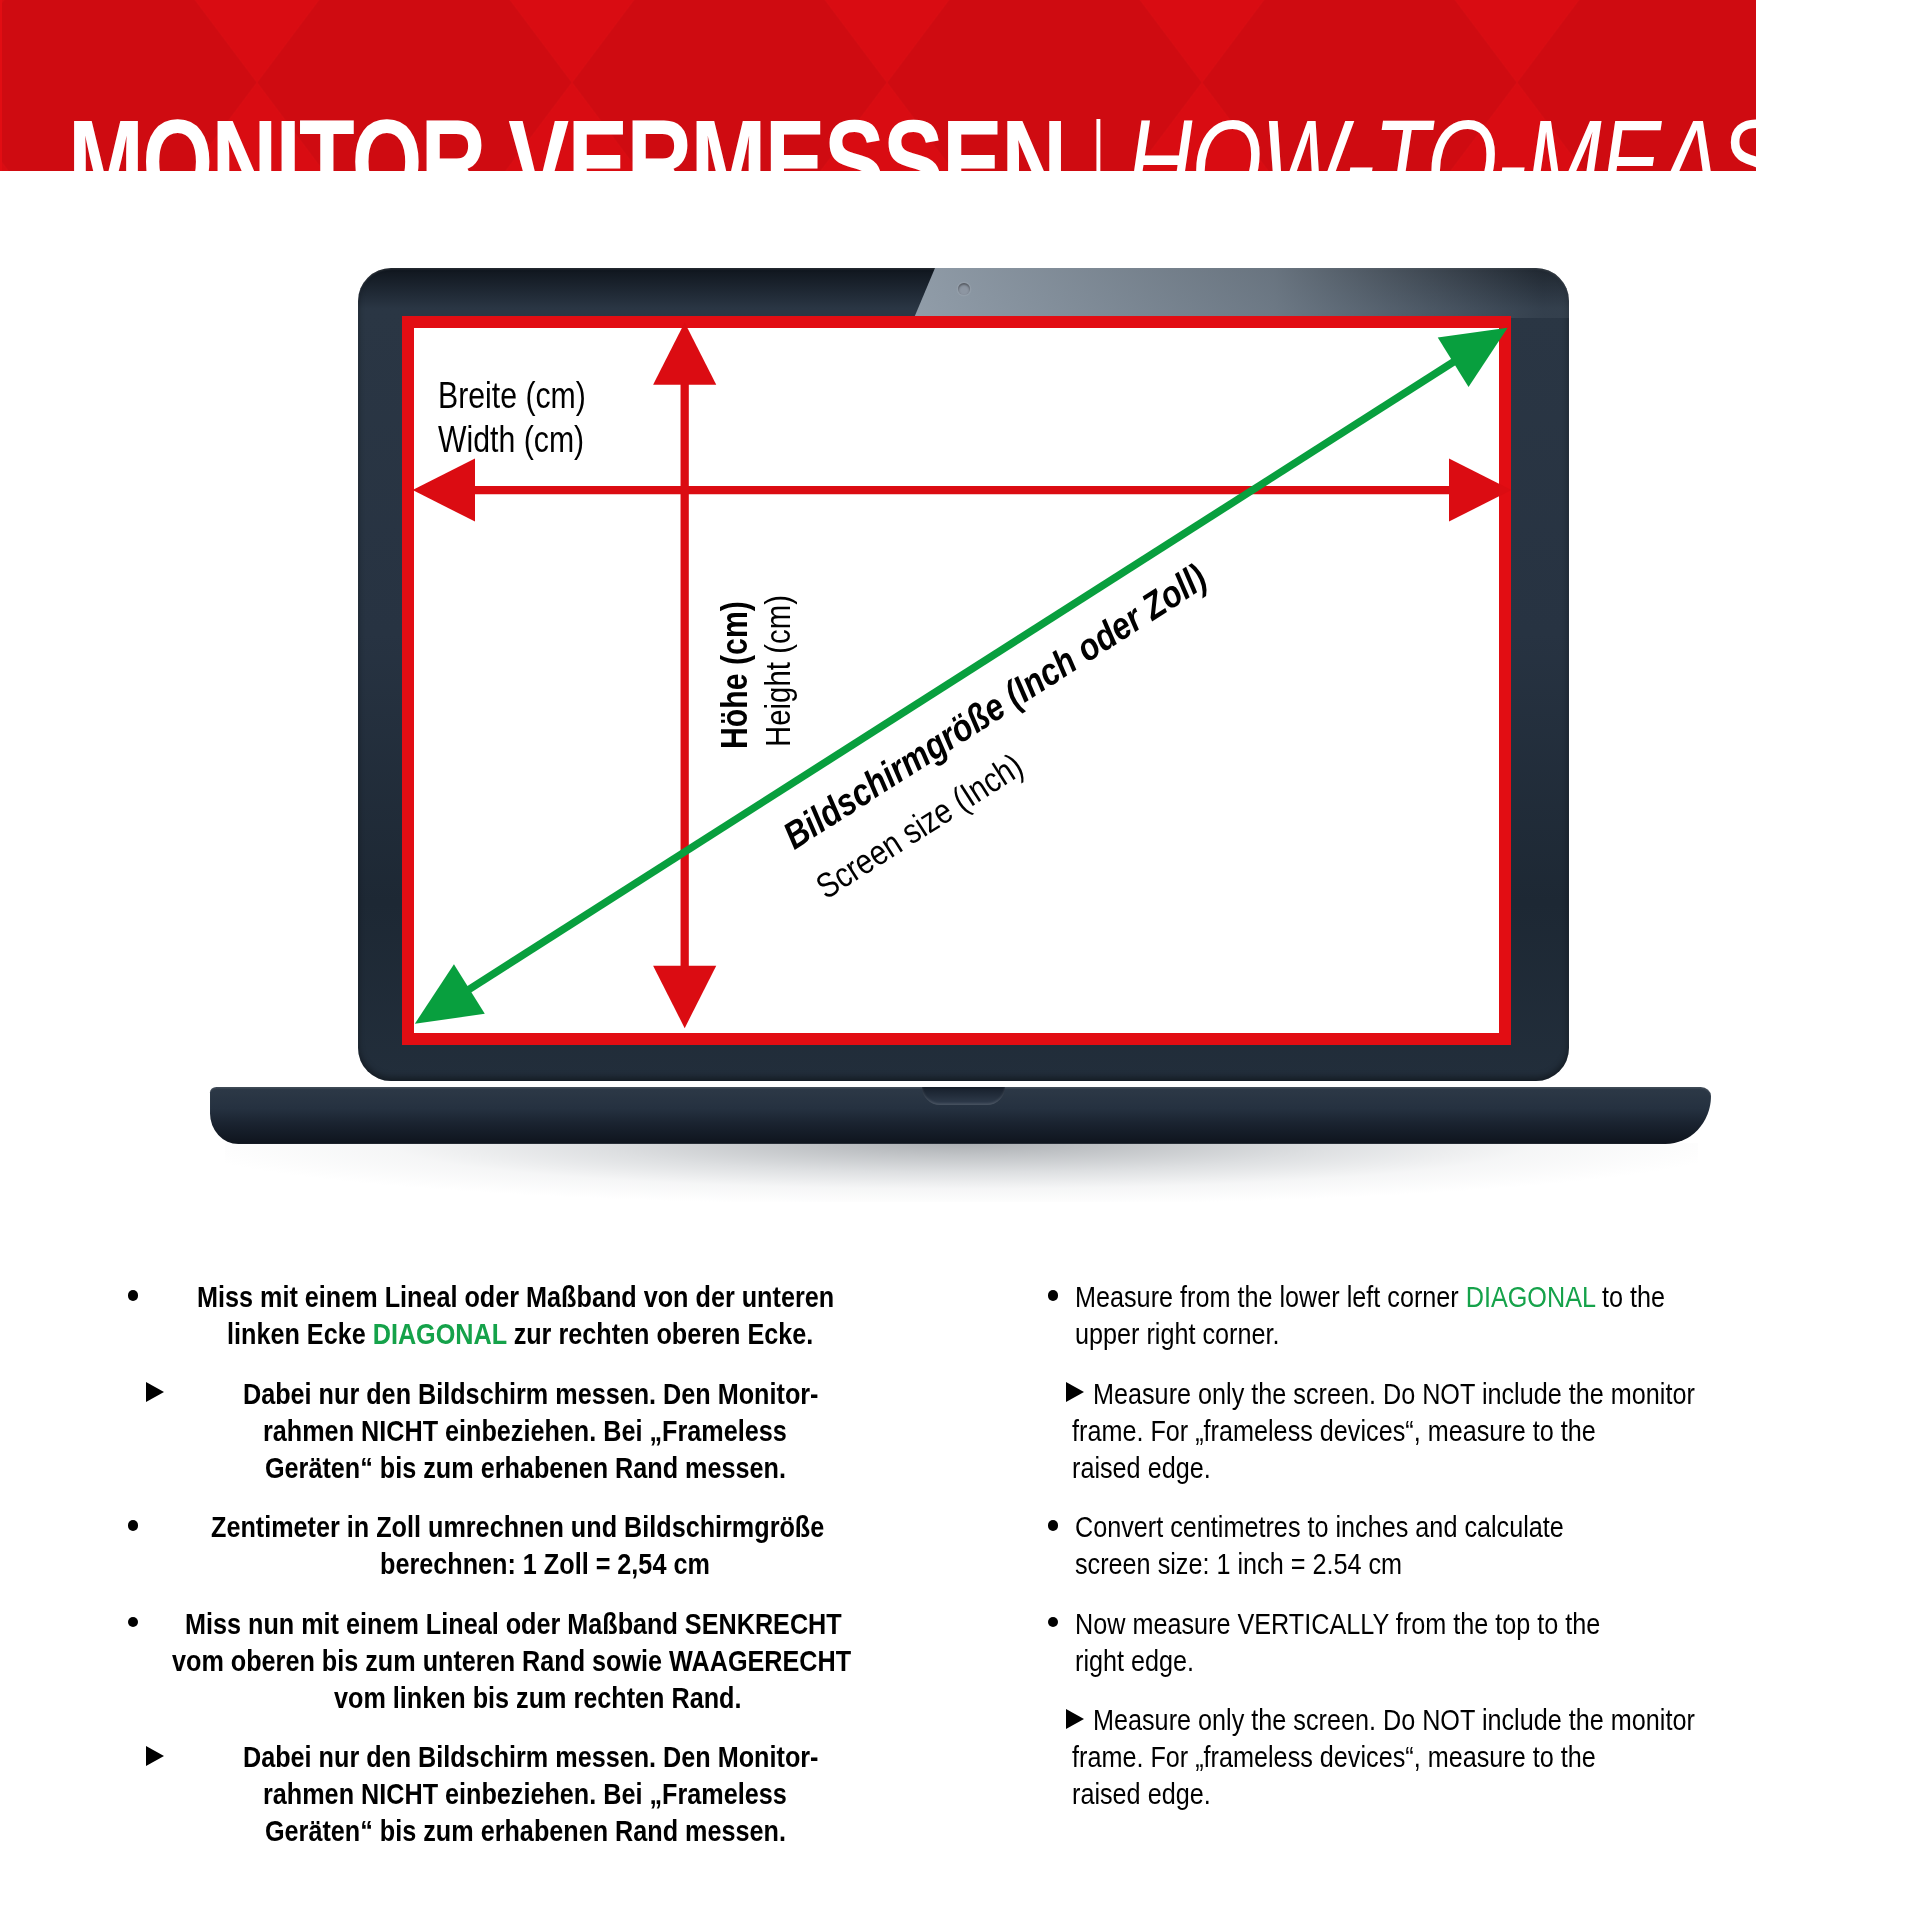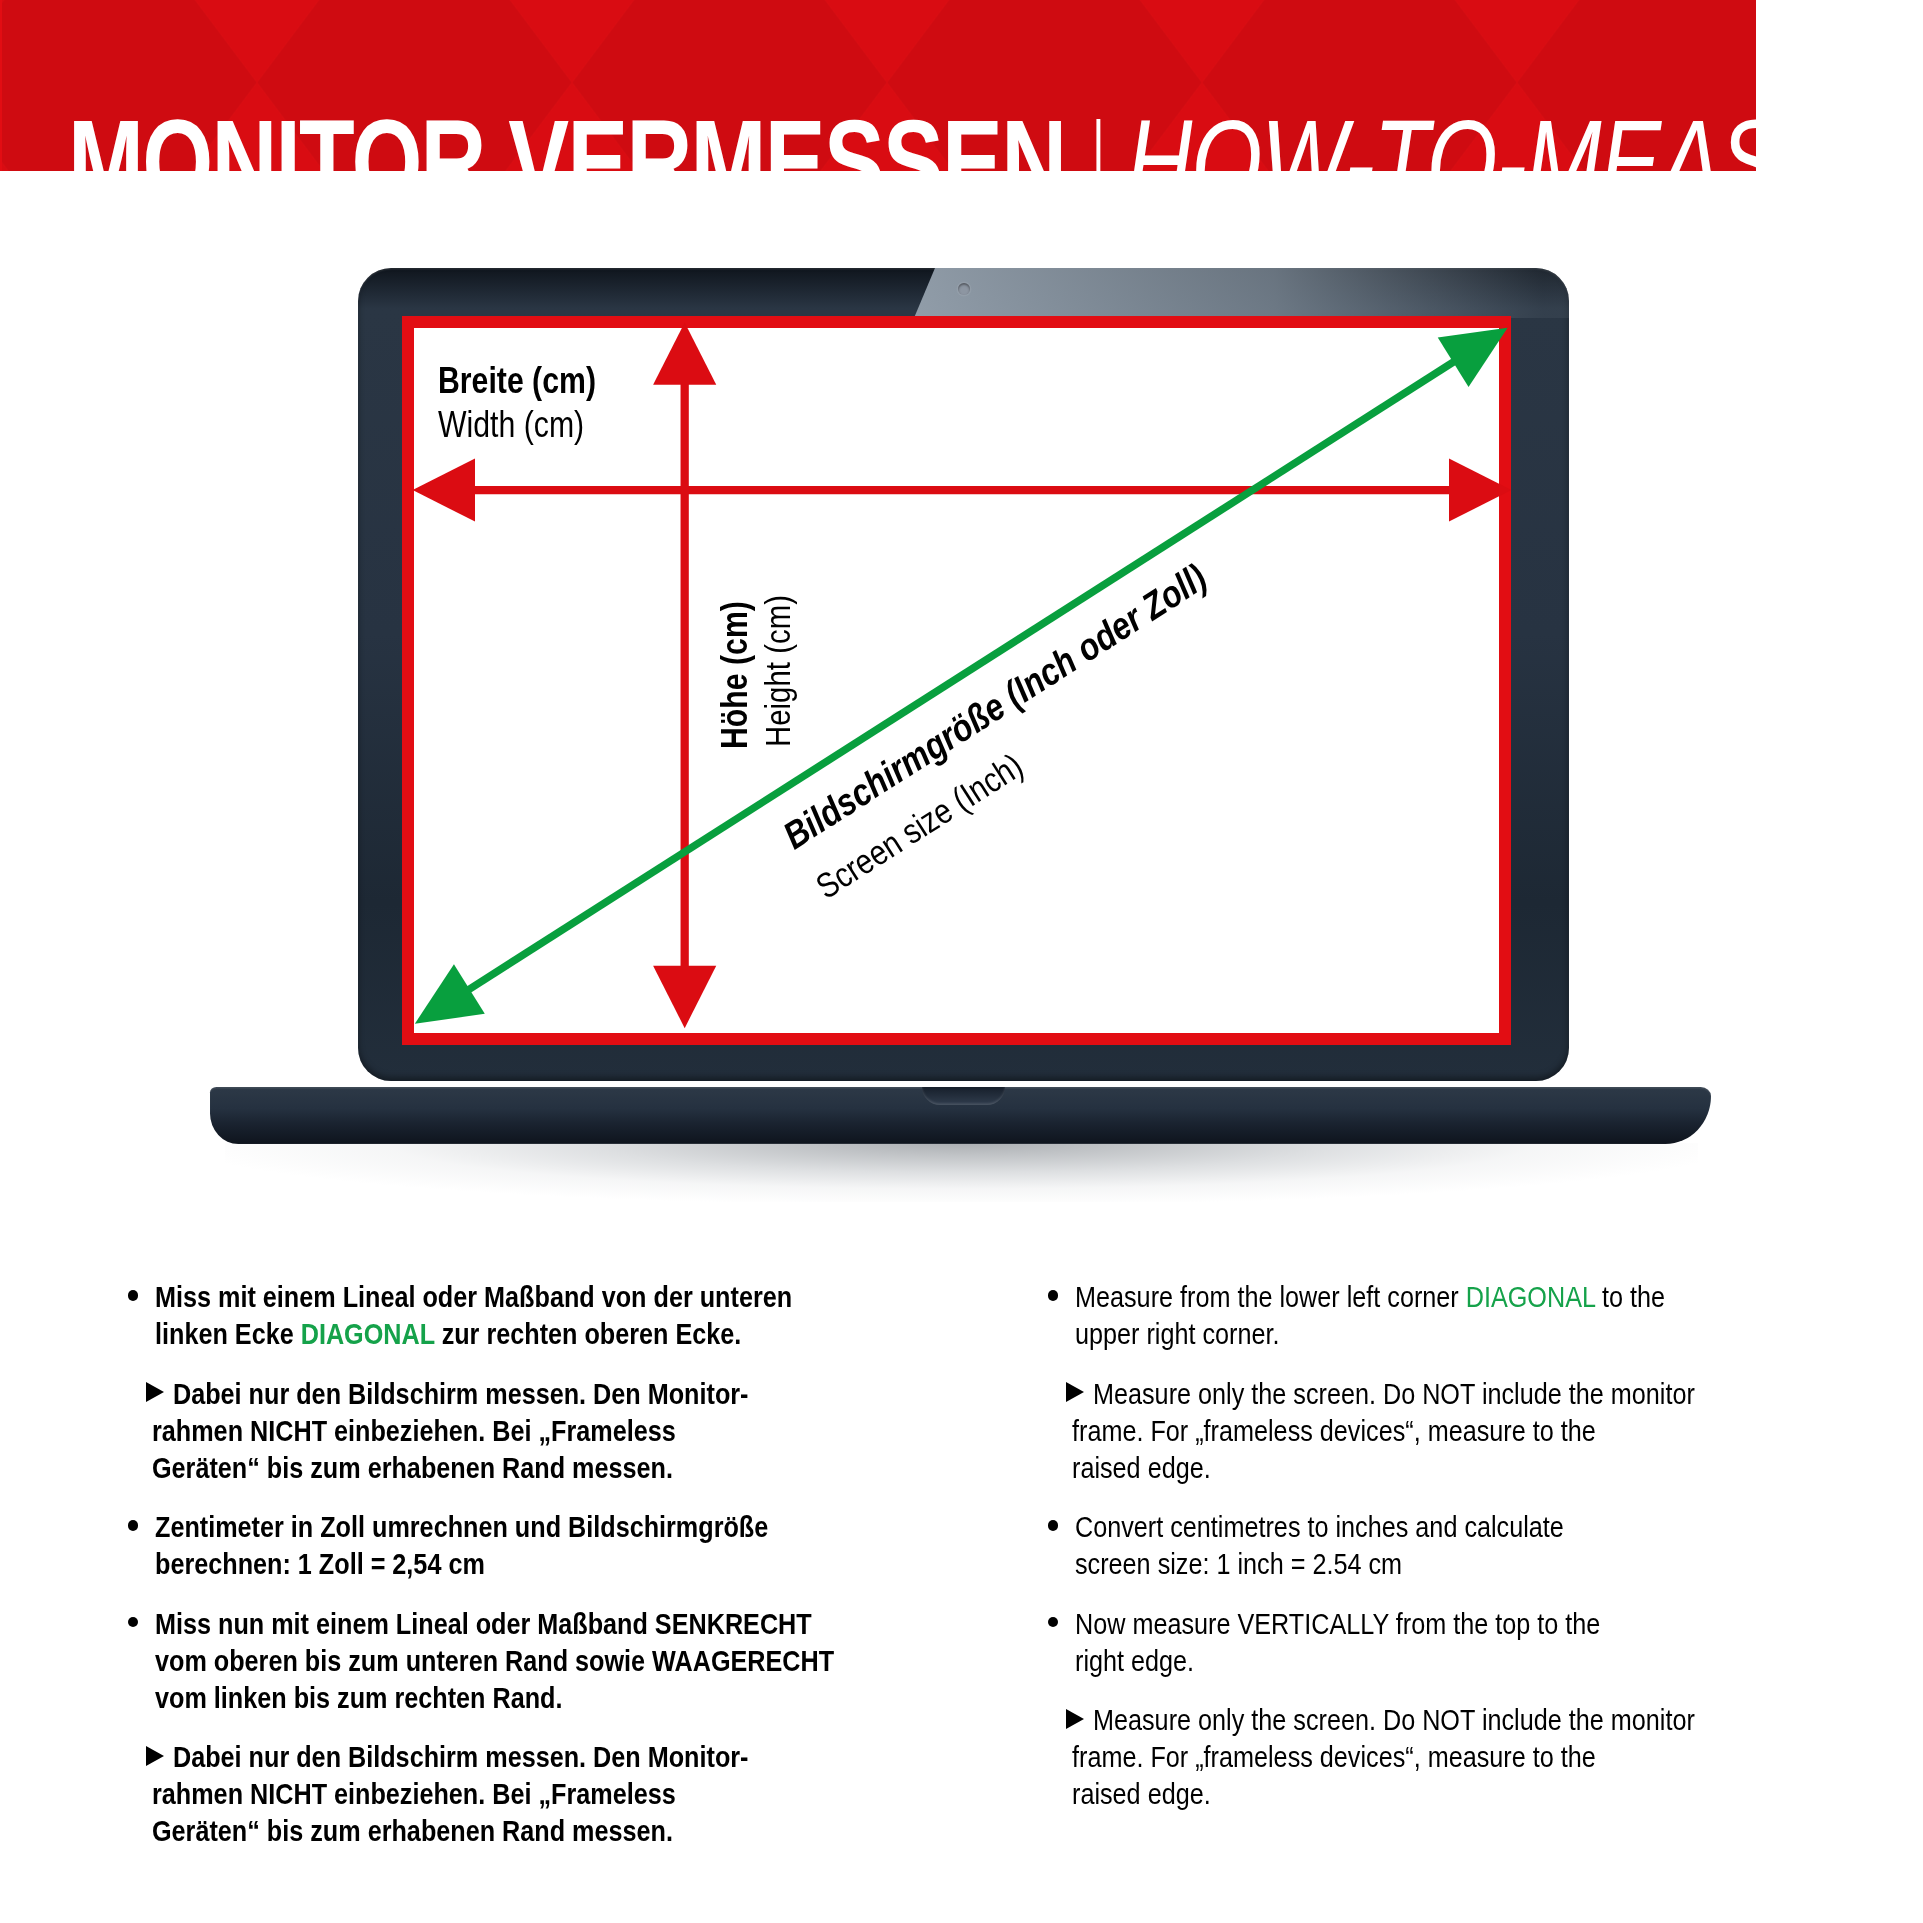--- a/index.html
+++ b/index.html
@@ -39,33 +39,33 @@
   .base-shadow{position:absolute;left:225px;top:1143px;width:1473px;height:59px;
          background:radial-gradient(ellipse at 50% 0%,rgba(70,78,86,.45) 0%,rgba(120,128,136,.25) 35%,rgba(175,180,185,.12) 55%,rgba(255,255,255,0) 75%);}
 
   
   .arrows{position:absolute;left:0;top:0;pointer-events:none;}
 
   
   .cond{display:inline-block;transform:scaleX(0.84);transform-origin:0 50%;white-space:nowrap;}
   .dlabel{position:absolute;white-space:nowrap;}
   .w-label{left:438px;top:359px;font-size:36px;line-height:44px;}
-  .w-label .b{font-weight:bold;}
+  .w-label .b{font-weight:normal;margin-top:15px;}
   .vlabel{position:absolute;width:240px;text-align:center;white-space:nowrap;
           transform:rotate(-90deg);font-size:35px;}
   .v-bold{left:615px;top:640px;font-weight:bold;font-size:36px;}
   .v-reg{left:658px;top:637px;}
   .diag{position:absolute;left:771px;top:814px;transform:rotate(-32.6deg);
         transform-origin:0 0;white-space:nowrap;line-height:60px;}
   .diag .l1{font-weight:bold;font-style:italic;font-size:38px;}
   .diag .l2{font-size:35px;}
 
   
   .col{position:absolute;top:1278px;width:872px;font-size:30px;}
-  .col-de{left:126px;font-weight:bold;}
+  .col-de{left:126px;font-weight:bold;text-align:center;}
   .col-en{left:1046px;font-weight:normal;}
   .para{position:relative;margin-bottom:22.5px;}
   .para.dot{padding-left:28.6px;}
   .para.tri{padding-left:25.6px;}
   .line{height:37px;line-height:37px;white-space:nowrap;}
   .mark-dot{position:absolute;left:1.5px;top:12px;width:10.5px;height:10.5px;border-radius:50%;background:#000;}
   .mark-tri{position:absolute;left:19.5px;top:7.5px;width:0;height:0;
             border-left:18px solid #000;border-top:10.5px solid transparent;border-bottom:10.5px solid transparent;}
   .para.tri .line:first-child .cond{margin-left:21px;}
   .grn{color:var(--green-text,#15a24a);}

